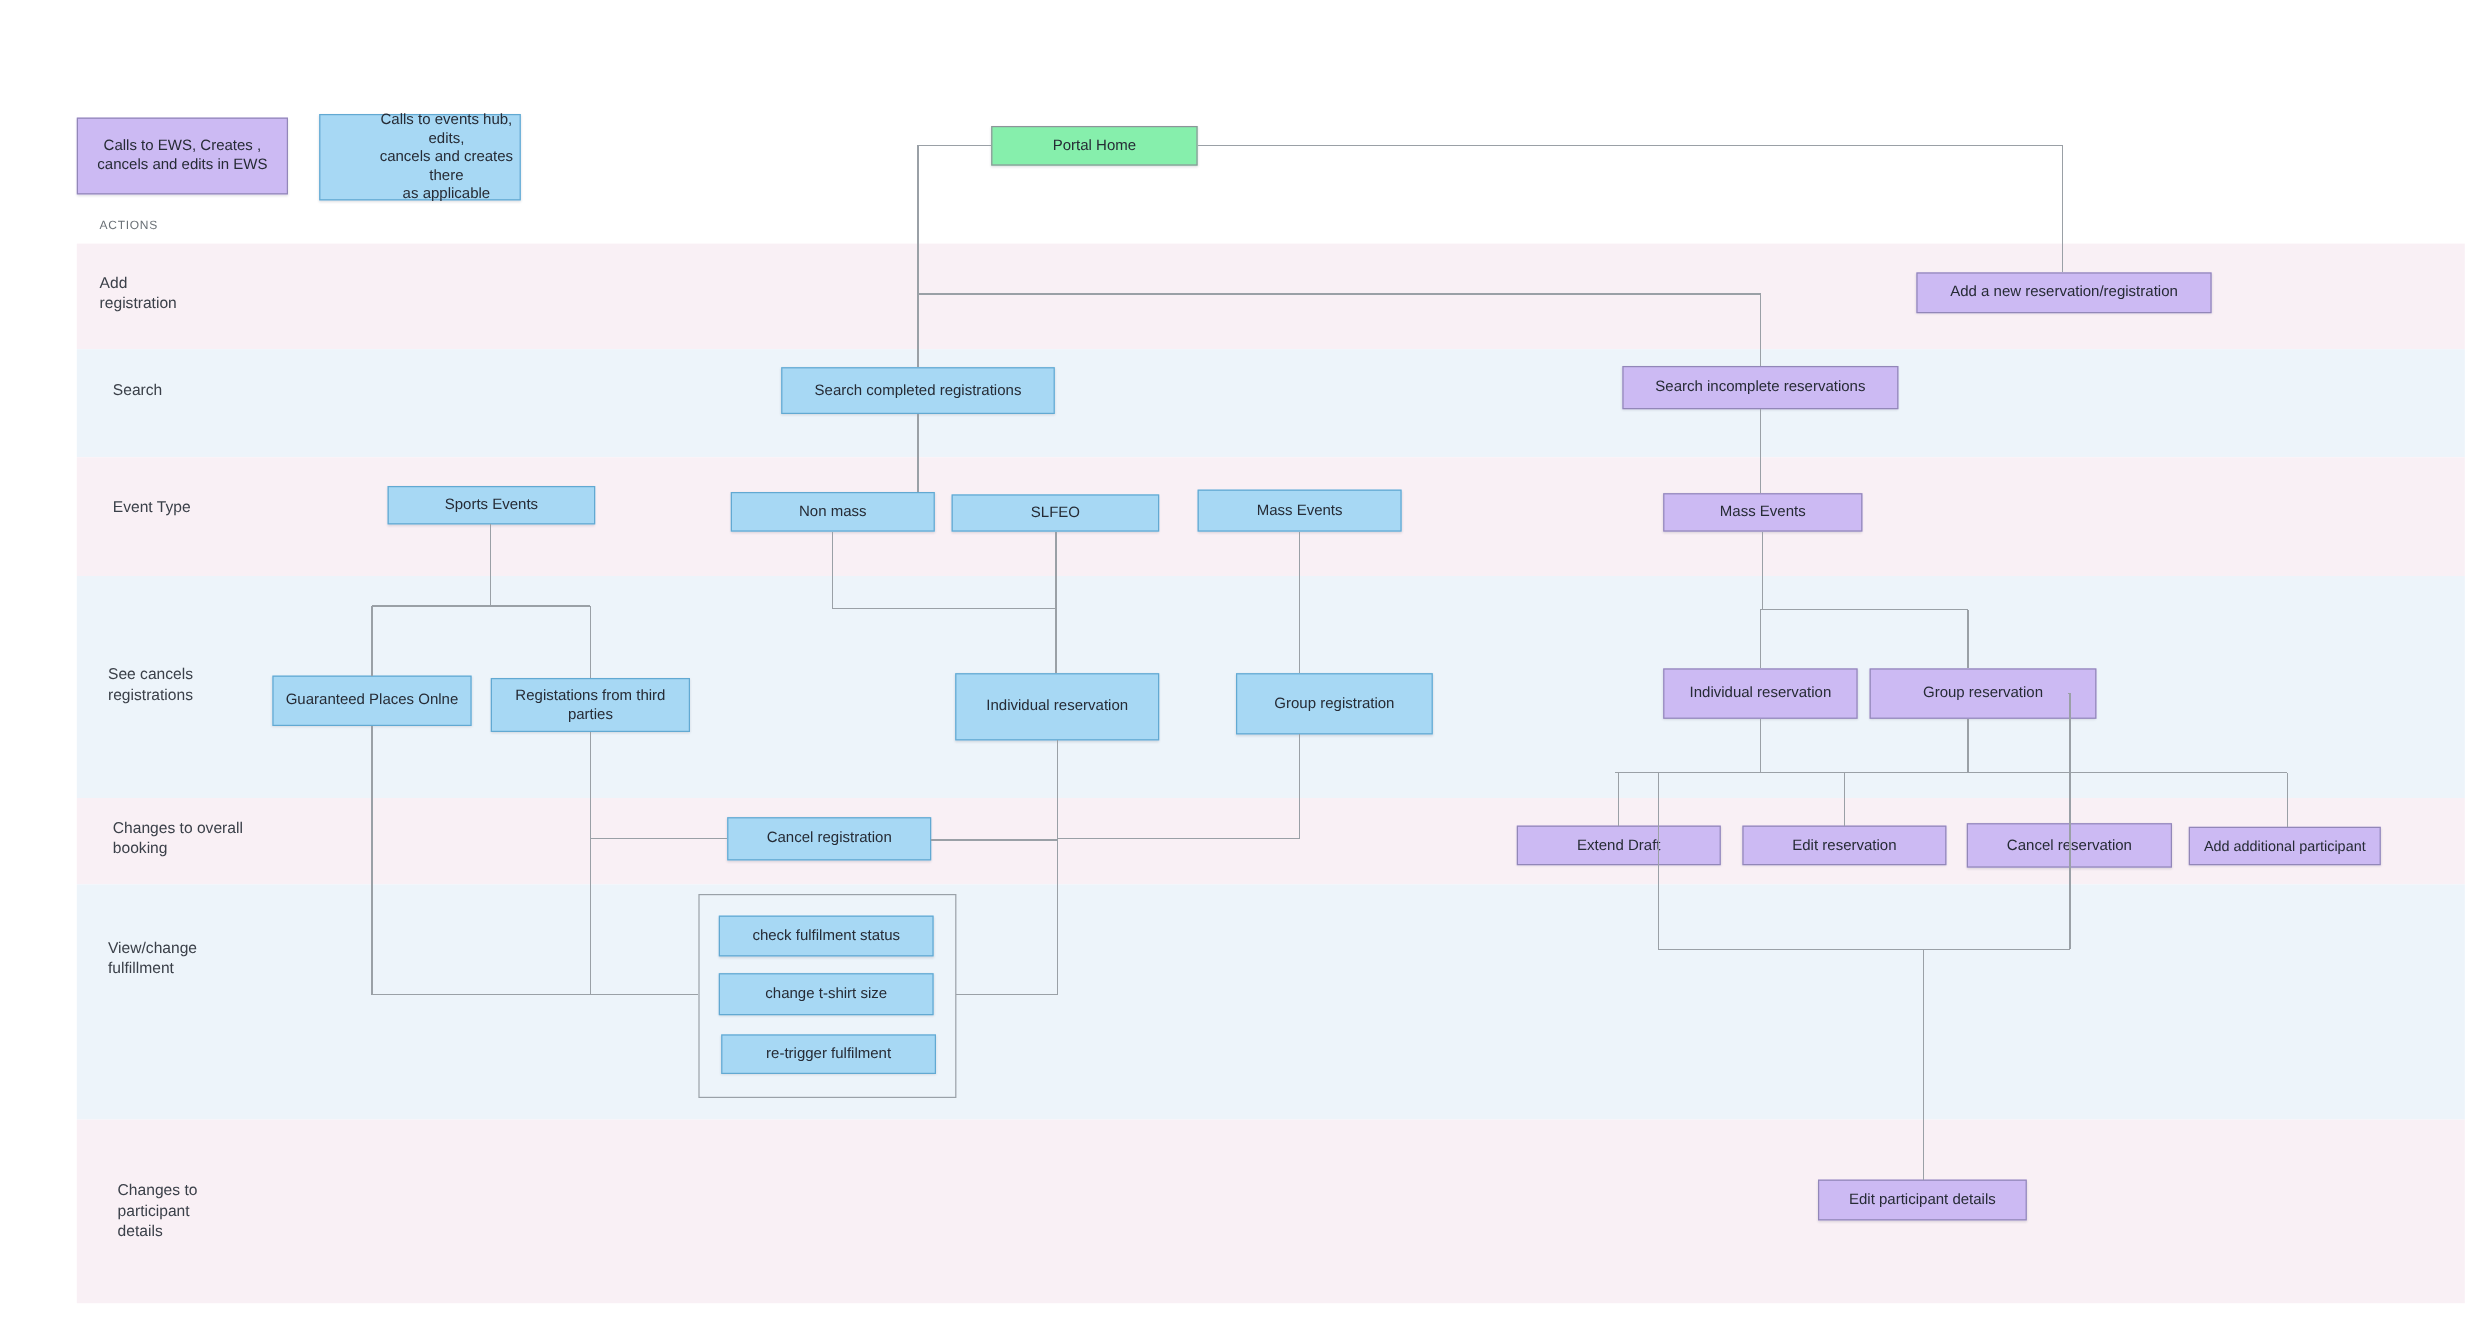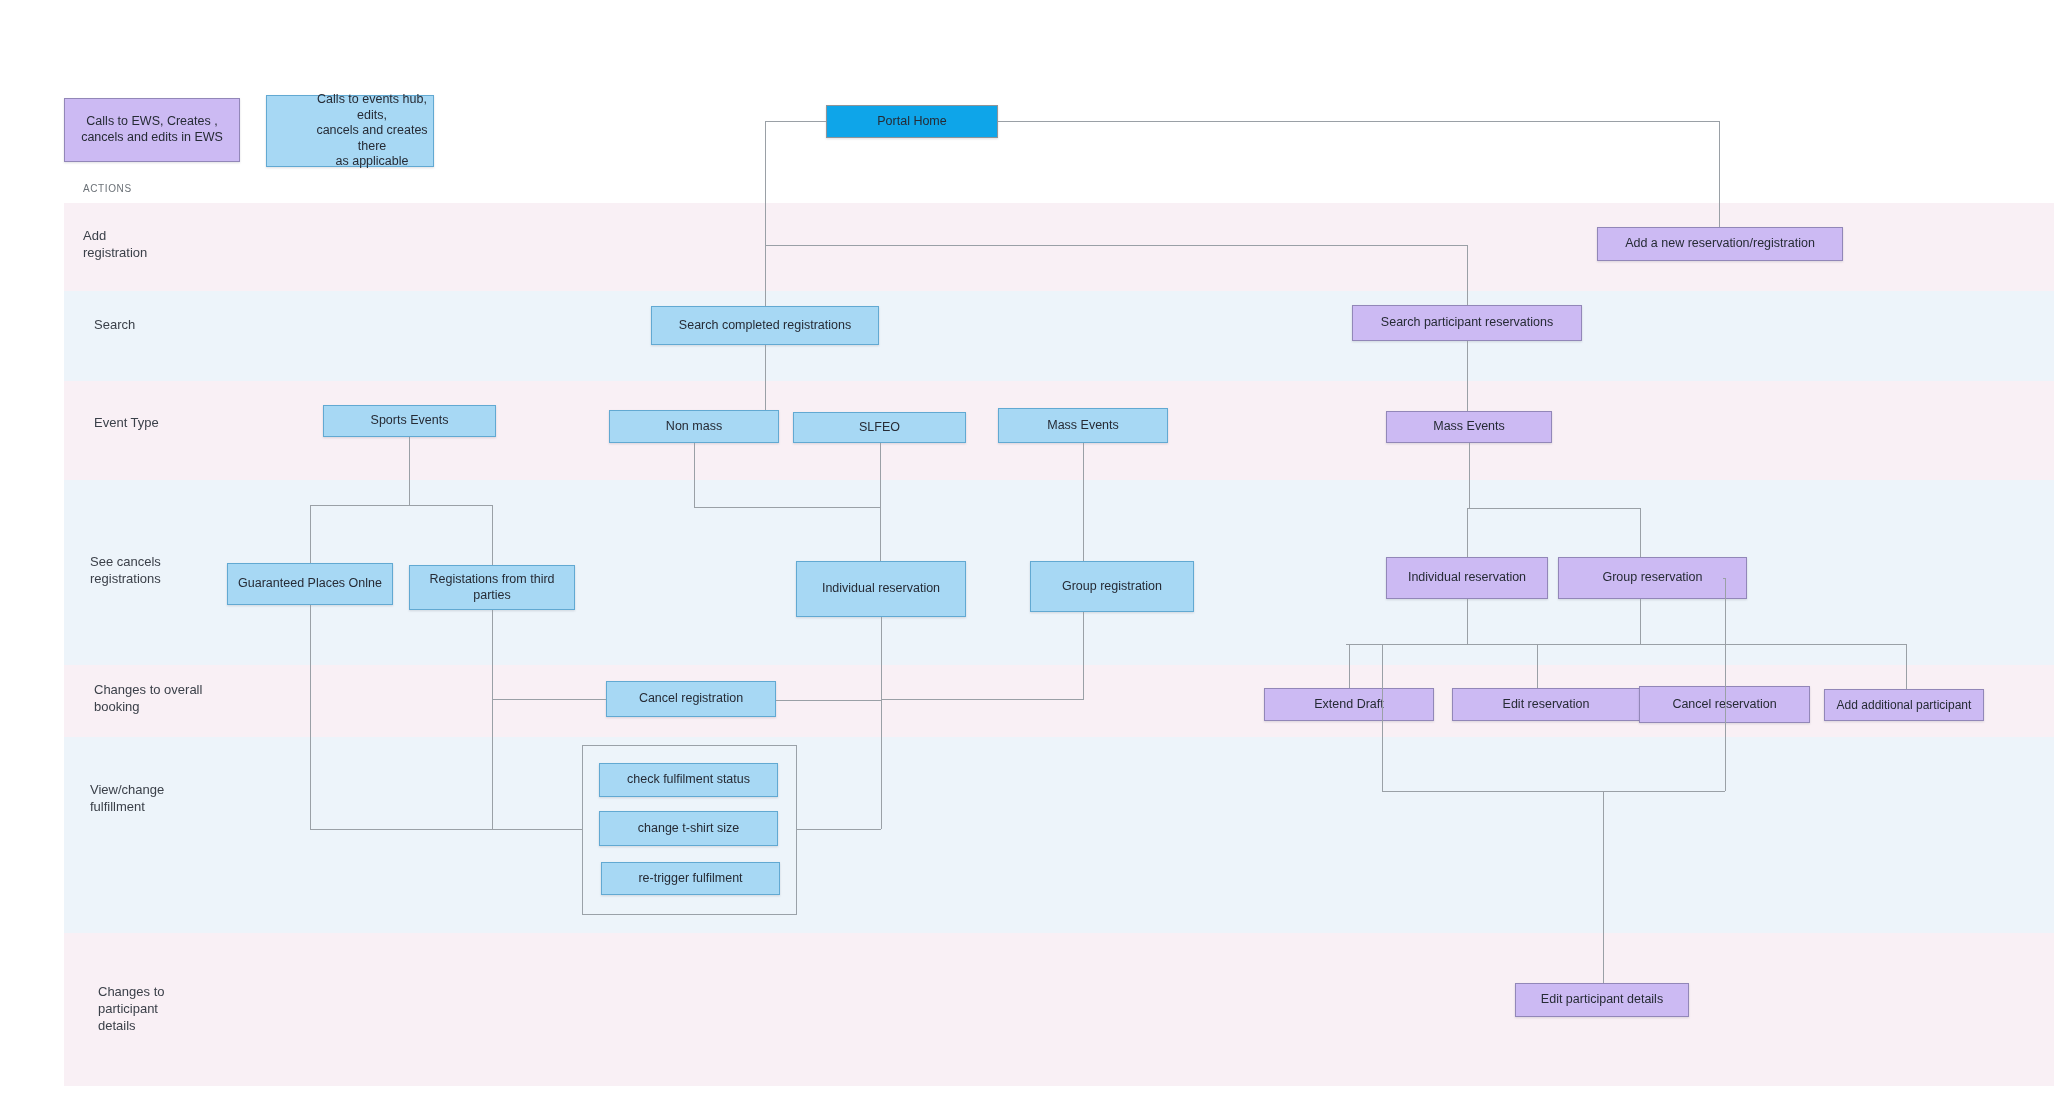--- a/index.html
+++ b/index.html
@@ -13,21 +13,21 @@
   .row-label{position:absolute;font-size:13px;color:var(--label-text,#3b4049);line-height:1.32;z-index:1;}
   .actions{position:absolute;left:83px;top:183px;font-size:10px;letter-spacing:.6px;color:#6a7076;z-index:1;}
   .node{
     position:absolute;box-sizing:border-box;display:flex;align-items:center;justify-content:center;
     text-align:center;font-size:12.5px;color:var(--node-text,#262b35);white-space:nowrap;z-index:2;
     line-height:1.25;box-shadow:0 1px 2px rgba(40,40,60,.15);
   }
   .node.wrap{white-space:pre-line;}
   .node.blue{background:var(--node-blue-fill,#a7d8f4);border:1px solid var(--node-blue-border,#62a9d2);}
   .node.purple{background:var(--node-purple-fill,#ccbaf3);border:1px solid var(--node-purple-border,#9287b8);}
-  .node.white{background:#0ea5e9;border:1px solid var(--white-node-border,#8e9499);}
+  .node.white{background:#86efac;border:1px solid var(--white-node-border,#8e9499);}
   .container-box{position:absolute;box-sizing:border-box;border:1px solid var(--container-border,#9aa1a8);background:transparent;z-index:1;}
   svg.edges{position:absolute;left:0;top:0;z-index:3;pointer-events:none;}
   svg.edges path{fill:none;stroke:var(--edge,#9aa0a6);stroke-width:1;shape-rendering:crispEdges;}
 </style>
 </head>
 <body>
 
 <div id="canvas">
 
   <div class="band pink" style="top:203px;height:88px;"></div>
@@ -51,36 +51,36 @@
 cancels and edits in EWS</div>
   <div class="node blue wrap" style="left:266px;top:95px;width:168px;height:72px;padding-left:44px;">Calls to events hub, edits,
 cancels and creates there
 as applicable</div>
 
   <div class="container-box" style="left:582px;top:745px;width:215px;height:170px;"></div>
 
   <div class="node white" style="left:826px;top:105px;width:172px;height:33px;">Portal Home</div>
   <div class="node purple" style="left:1597px;top:227px;width:246px;height:34px;">Add a new reservation/registration</div>
   <div class="node blue" style="left:651px;top:306px;width:228px;height:39px;">Search completed registrations</div>
-  <div class="node purple" style="left:1352px;top:305px;width:230px;height:36px;">Search  participant reservations</div>
+  <div class="node purple" style="left:1352px;top:305px;width:230px;height:36px;">Search  incomplete reservations</div>
   <div class="node blue" style="left:323px;top:405px;width:173px;height:32px;">Sports Events</div>
   <div class="node blue" style="left:609px;top:410px;width:170px;height:33px;">Non mass</div>
   <div class="node blue" style="left:793px;top:412px;width:173px;height:31px;">SLFEO</div>
   <div class="node blue" style="left:998px;top:408px;width:170px;height:35px;">Mass Events</div>
   <div class="node purple" style="left:1386px;top:411px;width:166px;height:32px;">Mass Events</div>
   <div class="node blue" style="left:227px;top:563px;width:166px;height:42px;">Guaranteed Places Onlne</div>
   <div class="node blue wrap" style="left:409px;top:565px;width:166px;height:45px;">Registations from third
 parties</div>
   <div class="node blue" style="left:796px;top:561px;width:170px;height:56px;">Individual reservation</div>
   <div class="node blue" style="left:1001px;top:561px;width:164px;height:51px;margin-left:29px;">Group registration</div>
   <div class="node purple" style="left:1386px;top:557px;width:162px;height:42px;">Individual reservation</div>
   <div class="node purple" style="left:1558px;top:557px;width:189px;height:42px;">Group reservation</div>
   <div class="node blue" style="left:606px;top:681px;width:170px;height:36px;">Cancel registration</div>
   <div class="node purple" style="left:1264px;top:688px;width:170px;height:33px;">Extend Draft</div>
-  <div class="node purple" style="left:1452px;top:688px;width:188px;height:33px;">Edit reservation</div>
+  <div class="node purple" style="left:1452px;top:688px;width:170px;height:33px;">Edit reservation</div>
   <div class="node purple" style="left:1639px;top:686px;width:171px;height:37px;">Cancel reservation</div>
   <div class="node purple" style="left:1824px;top:689px;width:160px;height:32px;font-size:12px;">Add additional participant</div>
   <div class="node blue" style="left:599px;top:763px;width:179px;height:34px;">check fulfilment status</div>
   <div class="node blue" style="left:599px;top:811px;width:179px;height:35px;">change t-shirt size</div>
   <div class="node blue" style="left:601px;top:862px;width:179px;height:33px;">re-trigger fulfilment</div>
   <div class="node purple" style="left:1515px;top:983px;width:174px;height:34px;">Edit participant details</div>
 
   <svg class="edges" width="2064" height="1102" viewBox="0 0 2064 1102">
     <path d="M826 121 H765 V306"></path>
     <path d="M998 121 H1719 V227"></path>

